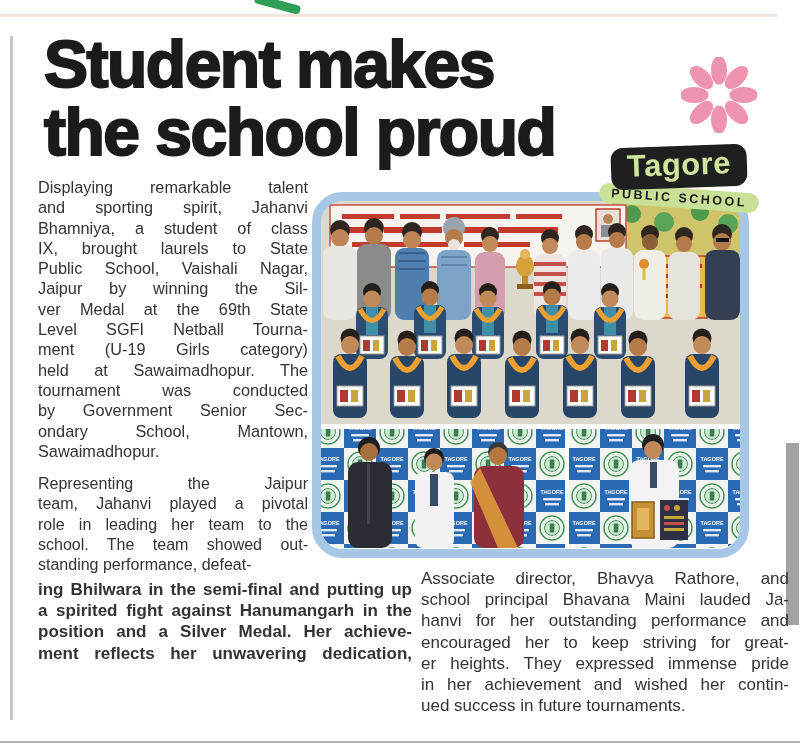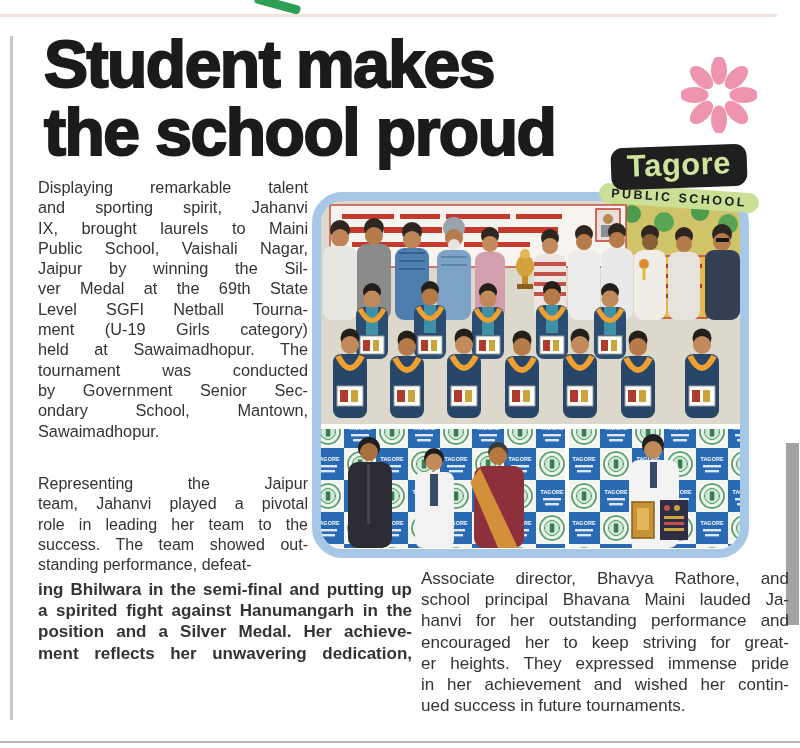--- a/index.html
+++ b/index.html
@@ -378,37 +378,38 @@
 </svg>
 
 <div class="badge">
   <div class="badge-black">Tagore</div><br>
   <div class="badge-pill">PUBLIC SCHOOL</div>
 </div>
 
 <div class="textblock p1">
     <div class="jline">Displaying remarkable talent</div>
     <div class="jline">and sporting spirit, Jahanvi</div>
-    <div class="jline">IX, brought laurels to Maini</div>
+    <div class="jline">Bhamniya, a student of class</div>
+    <div class="jline">IX, brought laurels to State</div>
     <div class="jline">Public School, Vaishali Nagar,</div>
     <div class="jline">Jaipur by winning the Sil-</div>
     <div class="jline">ver Medal at the 69th State</div>
     <div class="jline">Level SGFI Netball Tourna-</div>
     <div class="jline">ment (U-19 Girls category)</div>
     <div class="jline">held at Sawaimadhopur. The</div>
     <div class="jline">tournament was conducted</div>
     <div class="jline">by Government Senior Sec-</div>
     <div class="jline">ondary School, Mantown,</div>
     <div class="jline lastline">Sawaimadhopur.</div>
   </div>
 <div class="textblock p2a">
     <div class="jline">Representing the Jaipur</div>
     <div class="jline">team, Jahanvi played a pivotal</div>
     <div class="jline">role in leading her team to the</div>
-    <div class="jline">success. The team showed out-</div>
+    <div class="jline">school. The team showed out-</div>
     <div class="jline lastline">standing performance, defeat-</div>
   </div>
 <div class="textblock p2b">
     <div class="jline">ing Bhilwara in the semi-final and putting up</div>
     <div class="jline">a spirited fight against Hanumangarh in the</div>
     <div class="jline">position and a Silver Medal. Her achieve-</div>
     <div class="jline">ment reflects her unwavering dedication,</div>
   </div>
 <div class="textblock p3">
     <div class="jline">Associate director, Bhavya Rathore, and</div>

